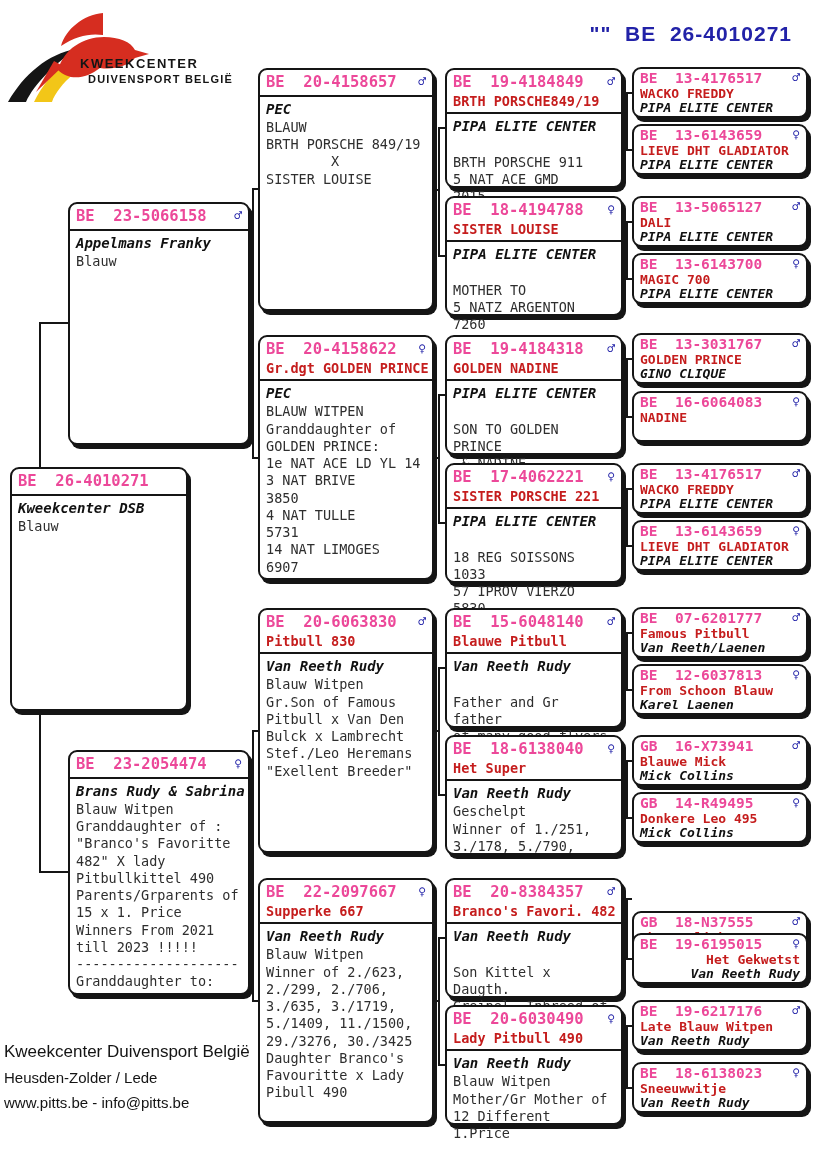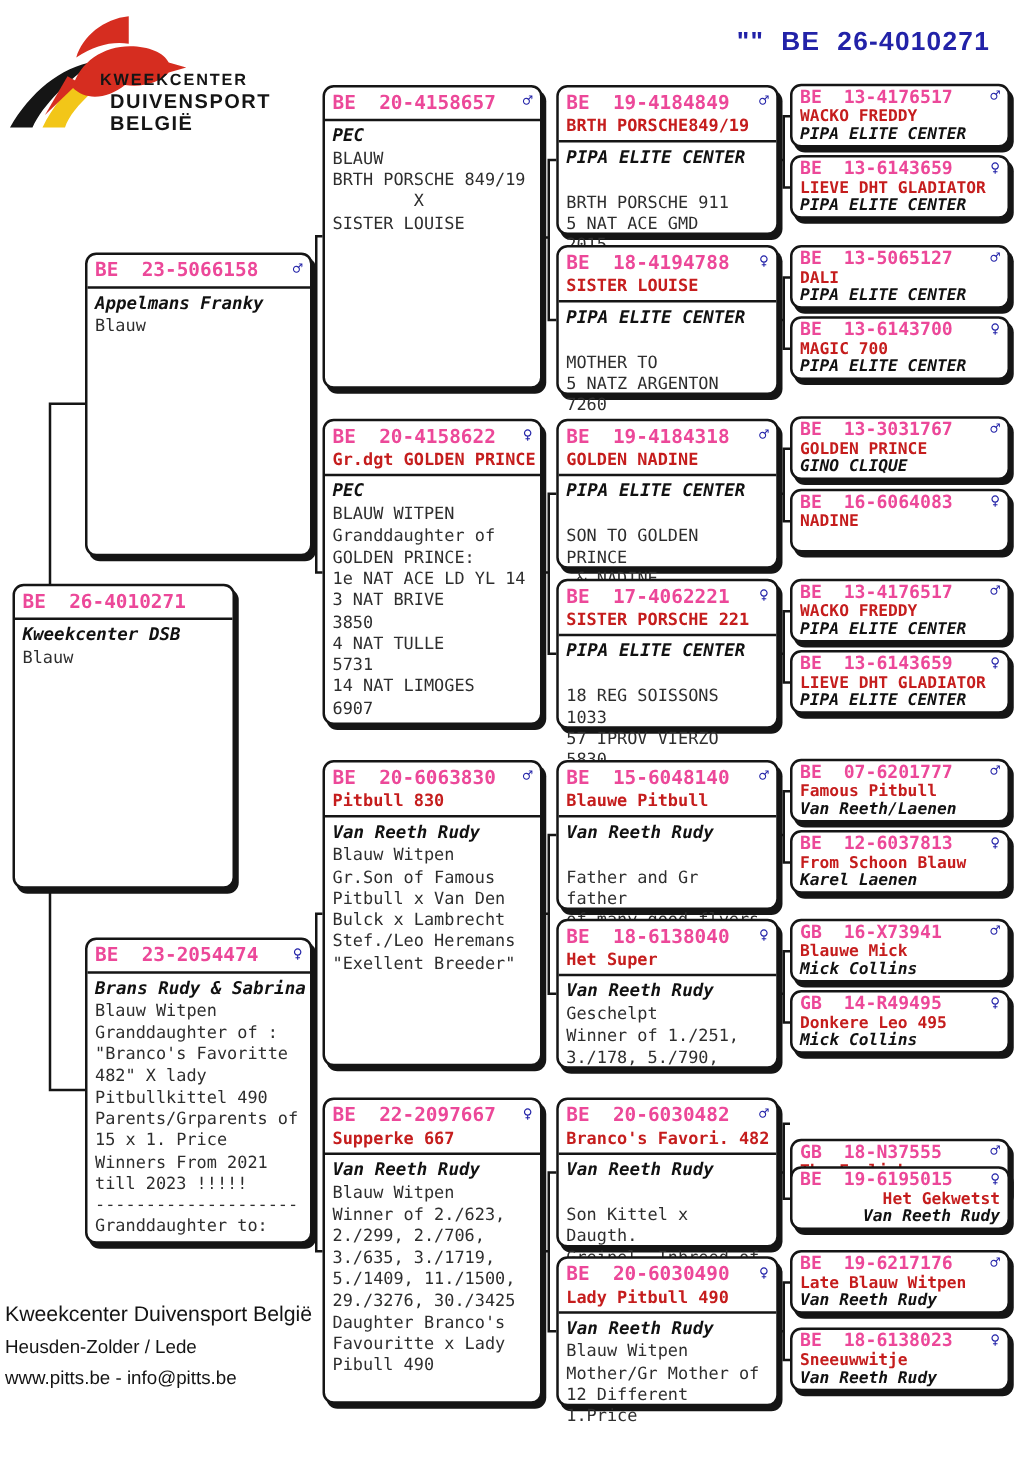--- a/index.html
+++ b/index.html
@@ -13,21 +13,21 @@
     letter-spacing:1px;white-space:pre;
   }
   .logo{position:absolute;left:4px;top:4px;width:250px;height:110px;}
   .logo svg{position:absolute;left:2px;top:2px;}
   .logo-t1{
     position:absolute;left:76px;top:52px;font-family:"Liberation Sans",sans-serif;
     font-weight:bold;font-size:13px;letter-spacing:1.5px;color:#151515;
   }
   .logo-t2{
     position:absolute;left:52px;top:69px;font-family:"Liberation Sans",sans-serif;
-    font-weight:bold;font-size:16px;letter-spacing:1.2px;color:#151515;padding-left:32px;
+    font-weight:bold;font-size:11px;letter-spacing:1.2px;color:#151515;padding-left:32px;
   }
   .lines{position:absolute;left:0;top:0;z-index:0;}
   .box{
     position:absolute;z-index:2;background:#ffffff;border:2px solid #151515;
     border-radius:9px;box-shadow:3px 4px 0 #151515;box-sizing:border-box;
     padding:2px 6px;
   }
   .hdr{display:flex;justify-content:space-between;align-items:flex-start;}
   .ring{color:#ec4899;font-weight:bold;font-size:15.5px;line-height:1.35;white-space:pre;}
   .sex{color:#2222a8;font-weight:bold;font-size:13px;line-height:1.5;}
@@ -266,21 +266,21 @@
   <div class="name">Het Super</div>
   <div class="sep"></div>
   <div class="breeder">Van Reeth Rudy</div>
   <div class="info">Geschelpt
 Winner of 1./251,
 3./178, 5./790,</div>
 </div>
 
 <div class="box" style="left:445px;top:878px;width:178px;height:120px;">
   <div class="hdr">
-    <span class="ring">BE  20-6030482</span>
+    <span class="ring">BE  20-8384357</span>
     <span class="sex">♂</span>
   </div>
   <div class="name">Branco's Favori. 482</div>
   <div class="sep"></div>
   <div class="breeder">Van Reeth Rudy</div>
   <div class="info">
 Son Kittel x Daugth.
 Greipel. Inbreed of</div>
 </div>
 

